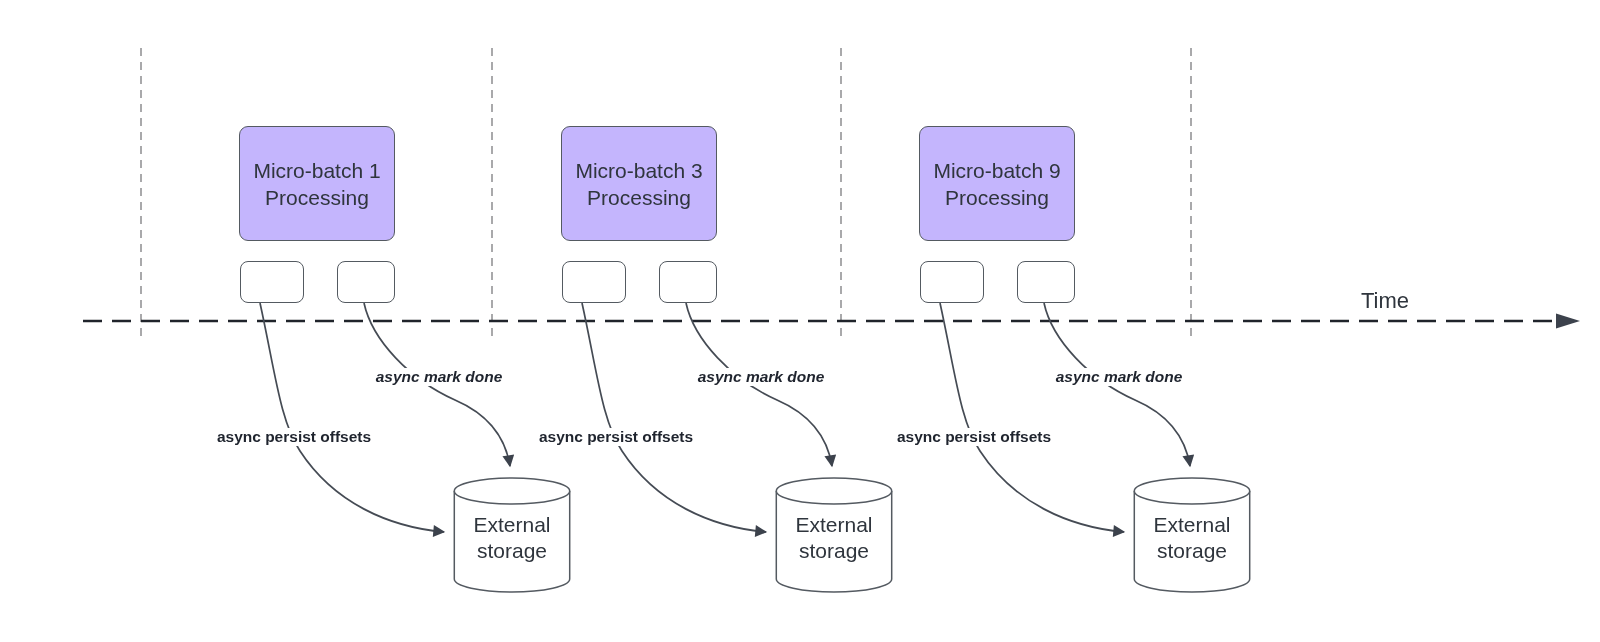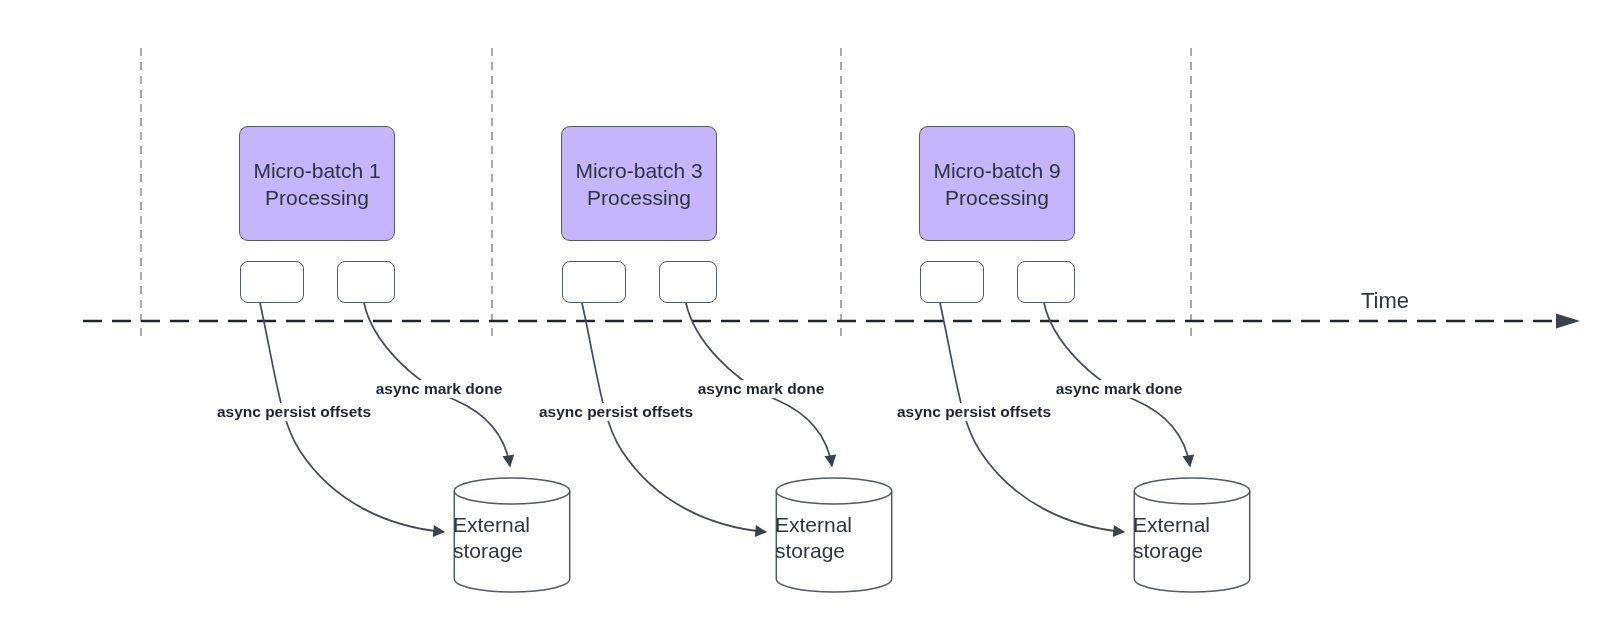--- a/index.html
+++ b/index.html
@@ -40,30 +40,30 @@
     position:absolute;top:135px;height:42px;
     border:1.5px solid var(--shape-border);border-radius:8px;background:#fff;
   }
   .task-a{left:1px;width:64px;}
   .task-b{left:98px;width:58px;}
   .arrows{position:absolute;left:0;top:0;width:340px;height:470px;overflow:visible;}
   .curve{stroke:var(--arrow-stroke);stroke-width:1.7;fill:none;}
   .cyl{stroke:var(--shape-border);stroke-width:1.5;fill:#ffffff;}
   .marker-head{fill:var(--arrow-fill);}
   .storage-label{
-    position:absolute;left:214px;top:386px;width:118px;text-align:left;
+    position:absolute;left:214px;top:386px;width:118px;text-align:center;
     font-size:21px;line-height:26px;color:var(--shape-text);
   }
   .flow-label{
     position:absolute;transform:translate(-50%,-50%);white-space:nowrap;
     font-size:15.5px;font-weight:bold;color:var(--bold-label);
     background:var(--background);padding:0 2px;
   }
-  .persist-label{left:55px;top:286px;text-align:right;}
-  .done-label{left:200px;top:263px;}
+  .persist-label{left:55px;top:311px;text-align:right;}
+  .done-label{left:200px;top:251px;font-style:italic;}
 </style>
 </head>
 <body>
 
 <div class="canvas">
 
   <svg class="bg-svg" width="1600" height="642">
     <line class="gridline" x1="141" y1="48" x2="141" y2="341"></line>
     <line class="gridline" x1="492" y1="48" x2="492" y2="341"></line>
     <line class="gridline" x1="841" y1="48" x2="841" y2="341"></line>

